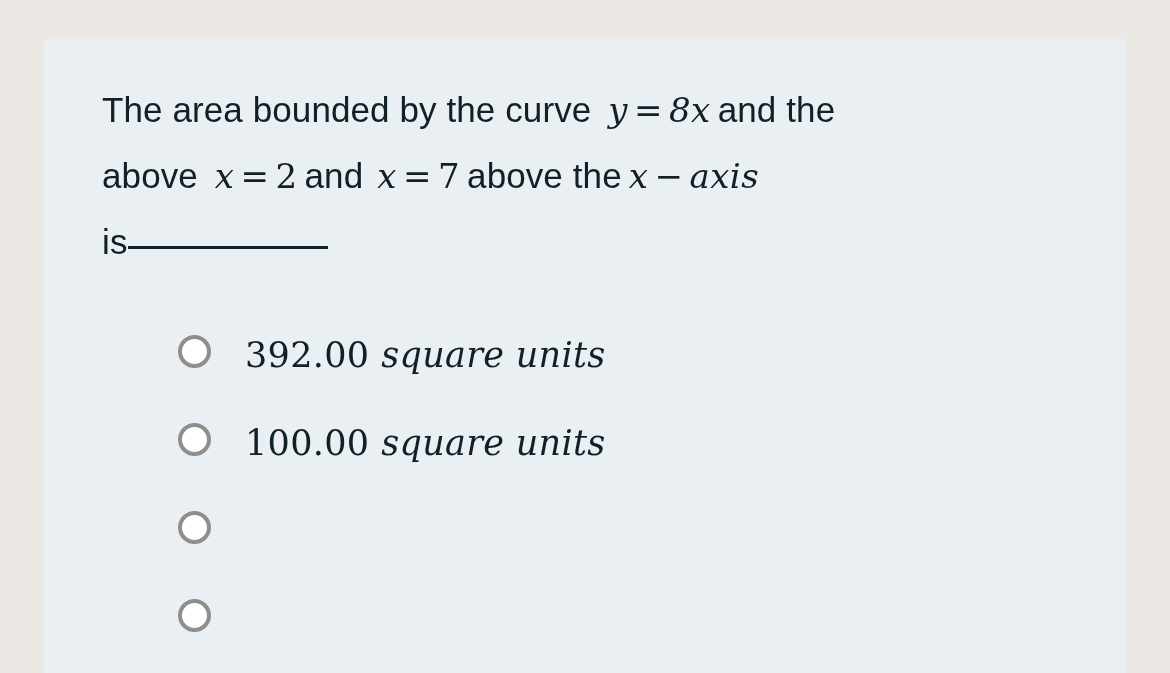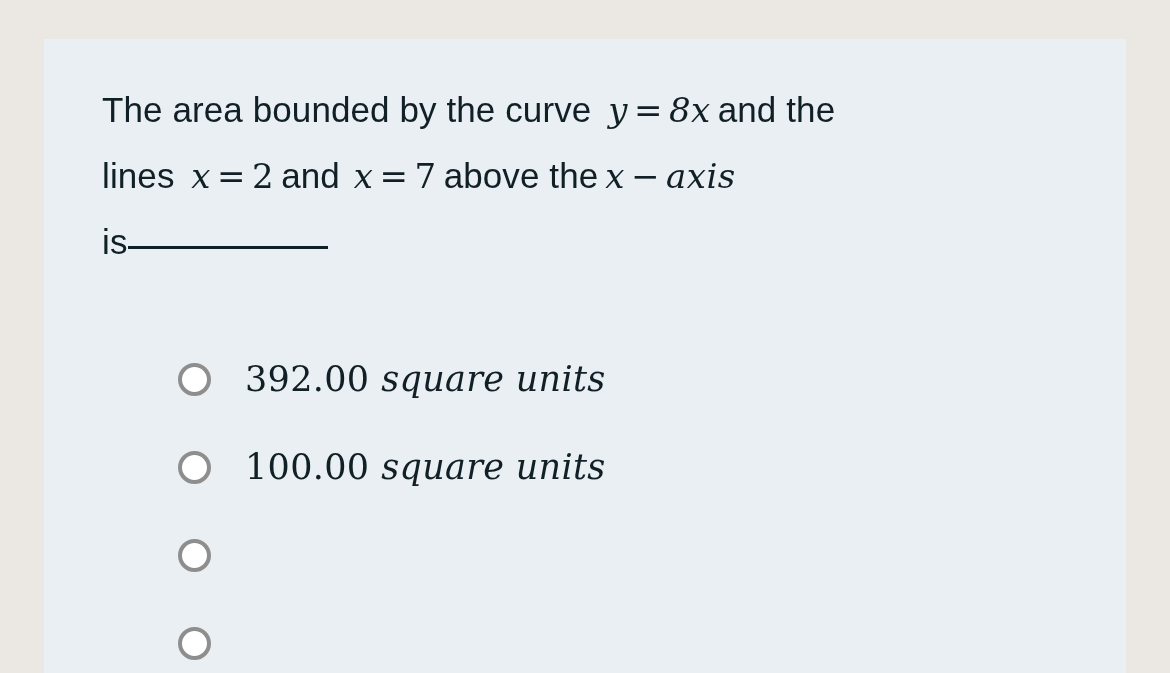--- a/index.html
+++ b/index.html
@@ -75,21 +75,21 @@
 
   .options {
     position: absolute;
     left: 58px;
     top: 296px;
     width: 1000px;
   }
 
   .option-row {
     display: flex;
-    align-items: center;
+    align-items: flex-start;
     height: 88px;
   }
 
   .radio {
     flex: 0 0 auto;
     width: 25px;
     height: 25px;
     border-radius: 50%;
     border: 4px solid #8e8e8e;
     background: #ffffff;
@@ -122,21 +122,21 @@
   <div class="content-panel">
 
     <div class="question-block">
 
       <div class="q-line">
         <span>The area bounded by the curve</span>
         <span class="mspace"></span><span class="math"><span>y</span><span class="op">=</span><span>8x</span></span><span class="mspace"></span><span>and the</span>
       </div>
 
       <div class="q-line">
-        <span>lines</span>
+        <span>above</span>
         <span class="mspace"></span><span class="math"><span>x</span><span class="op">=</span><span class="num">2</span></span><span class="mspace"></span><span>and</span><span class="mspace"></span><span class="mspace"></span><span class="math"><span>x</span><span class="op">=</span><span class="num">7</span></span><span class="mspace"></span><span>above the</span><span class="mspace"></span><span class="math"><span>x</span><span class="op">−</span><span>axis</span></span>
       </div>
 
       <div class="q-line">
         <span>is</span><span class="blank-line"></span>
       </div>
 
     </div>
 
     <div class="options">

